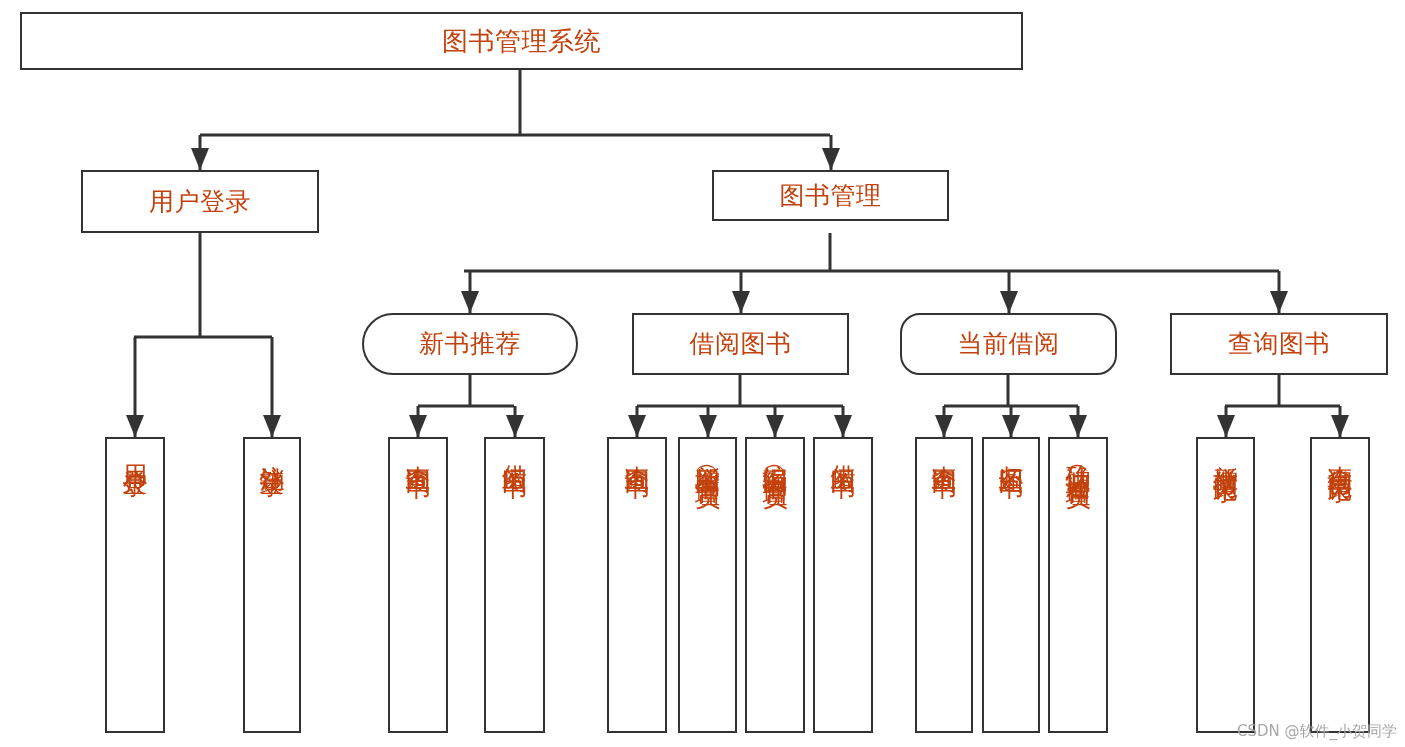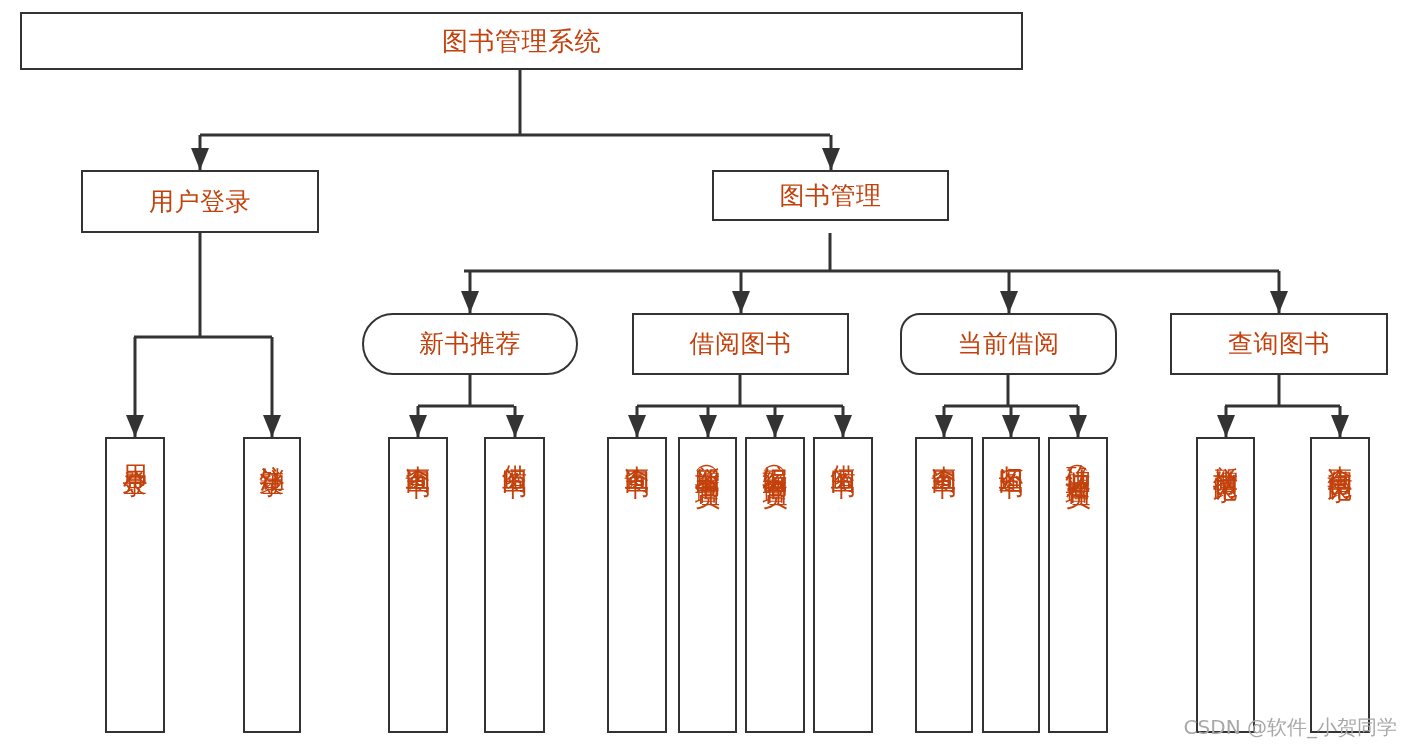--- a/index.html
+++ b/index.html
@@ -62,21 +62,21 @@
     writing-mode: vertical-rl;
     text-orientation: upright;
     font-size: 25px;
     line-height: 1.0;
     letter-spacing: 3px;
   }
   #watermark {
     position: absolute;
     right: 8px;
     bottom: 6px;
-    font-size: 20px;
+    font-size: 15px;
     color: #a8a8a8;
     z-index: 5;
     white-space: nowrap;
     font-family: "DejaVu Sans", "Liberation Sans", sans-serif;
   }
 </style>
 </head>
 <body>
 
 <div id="diagram-root">

